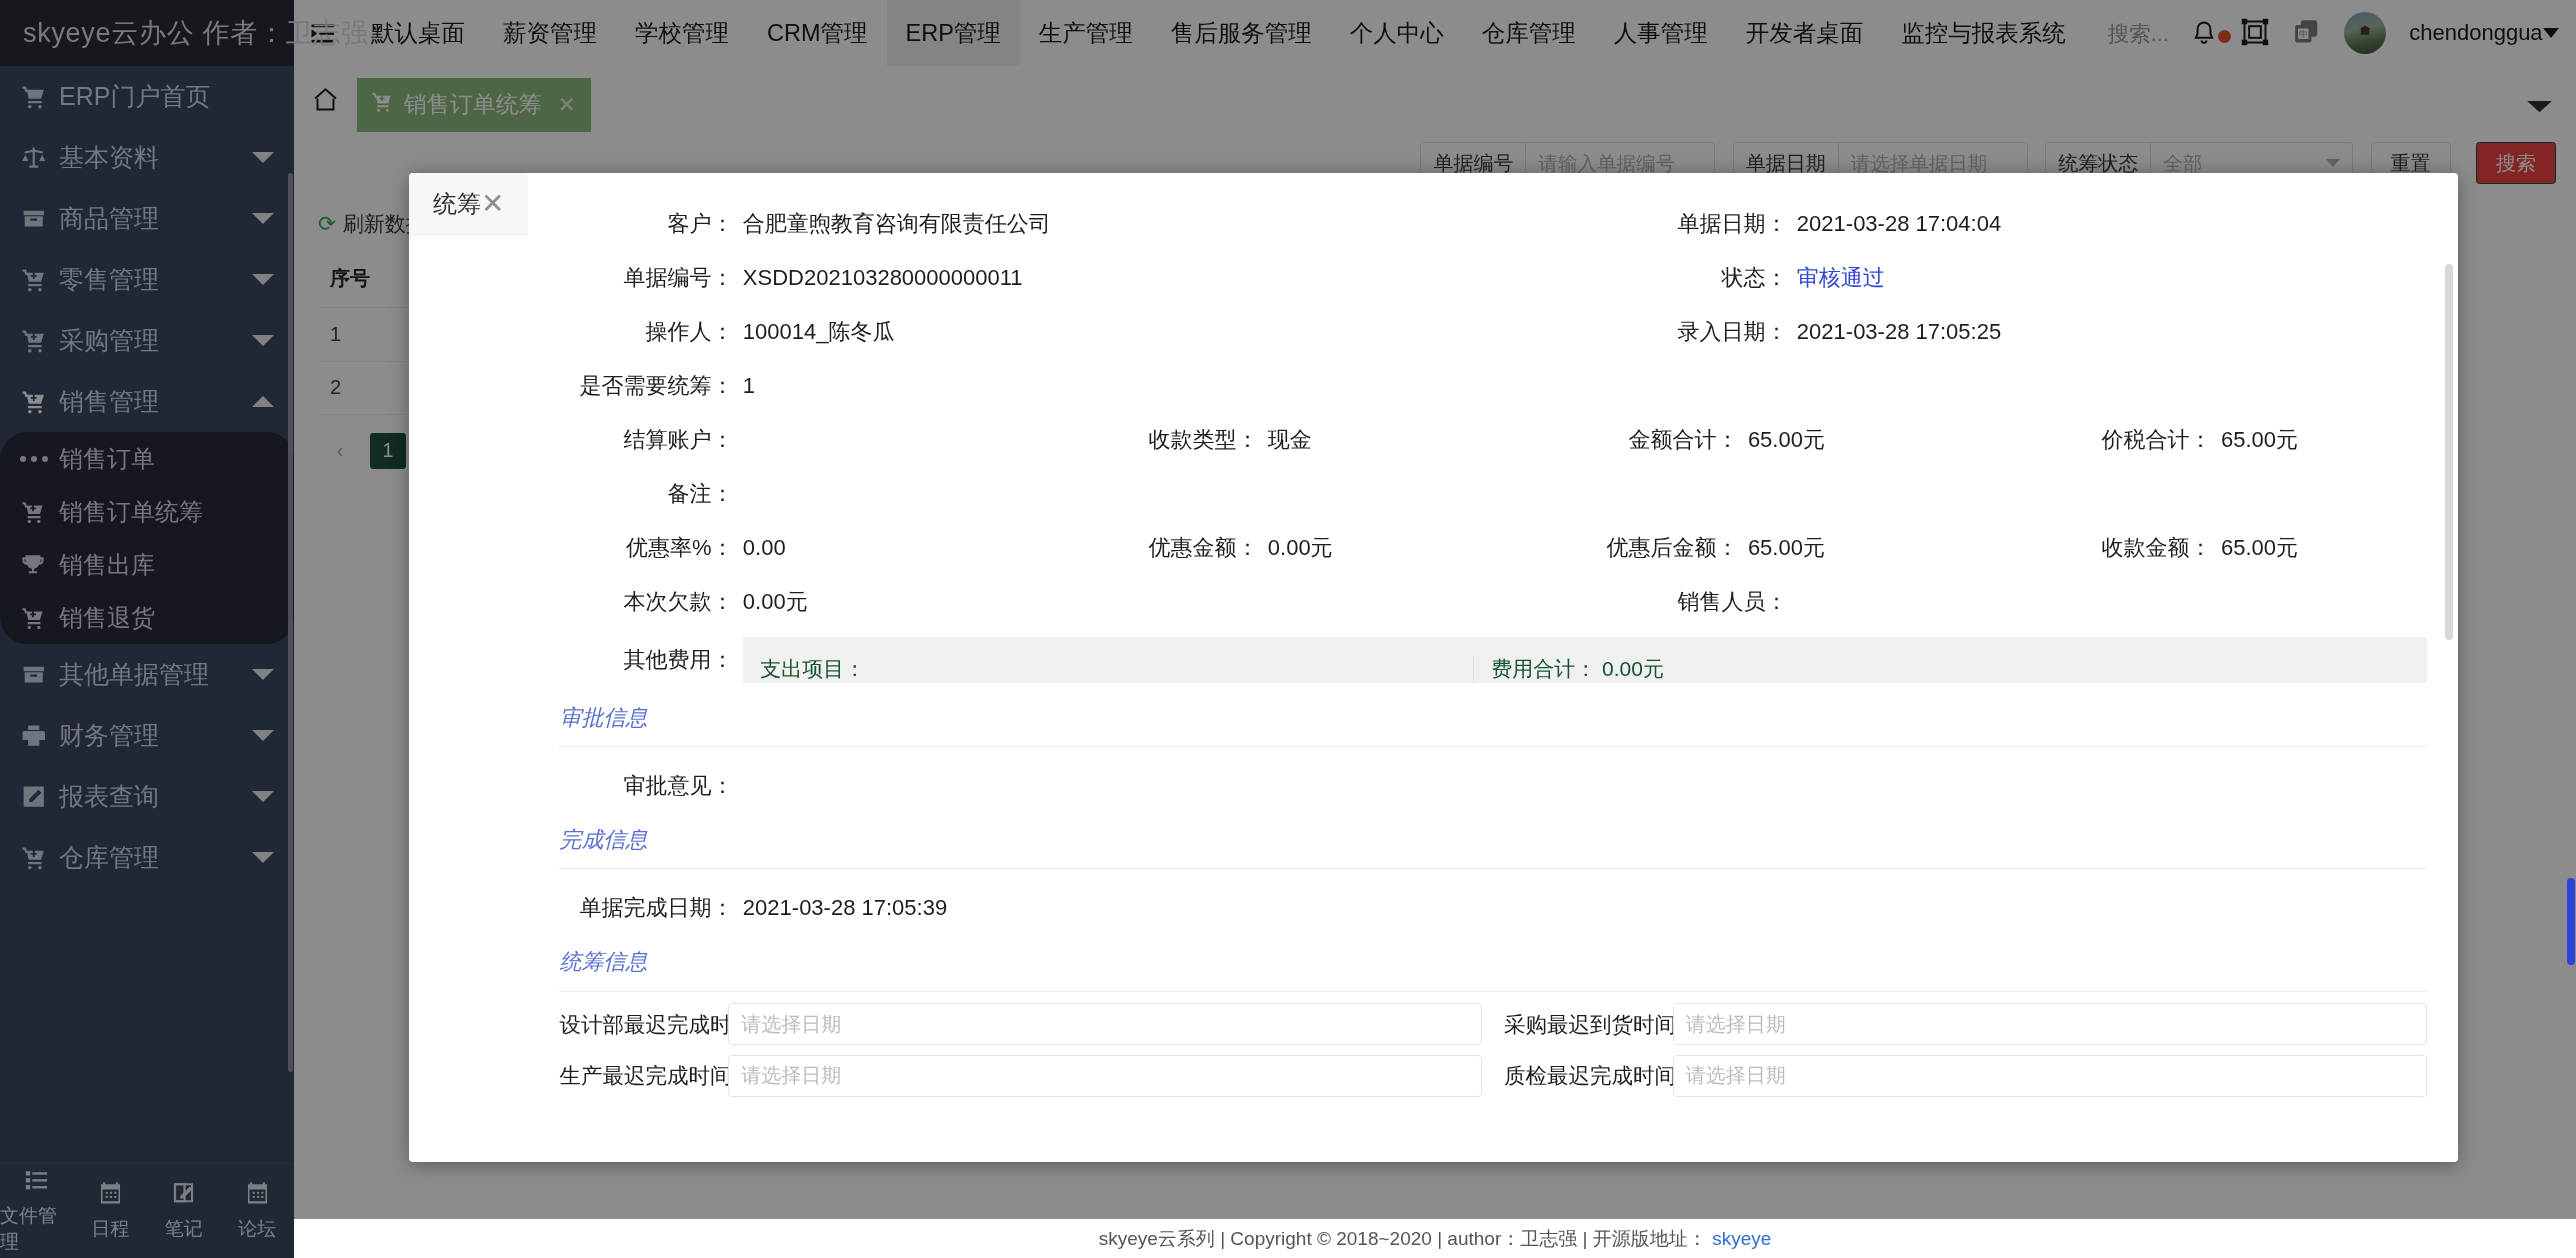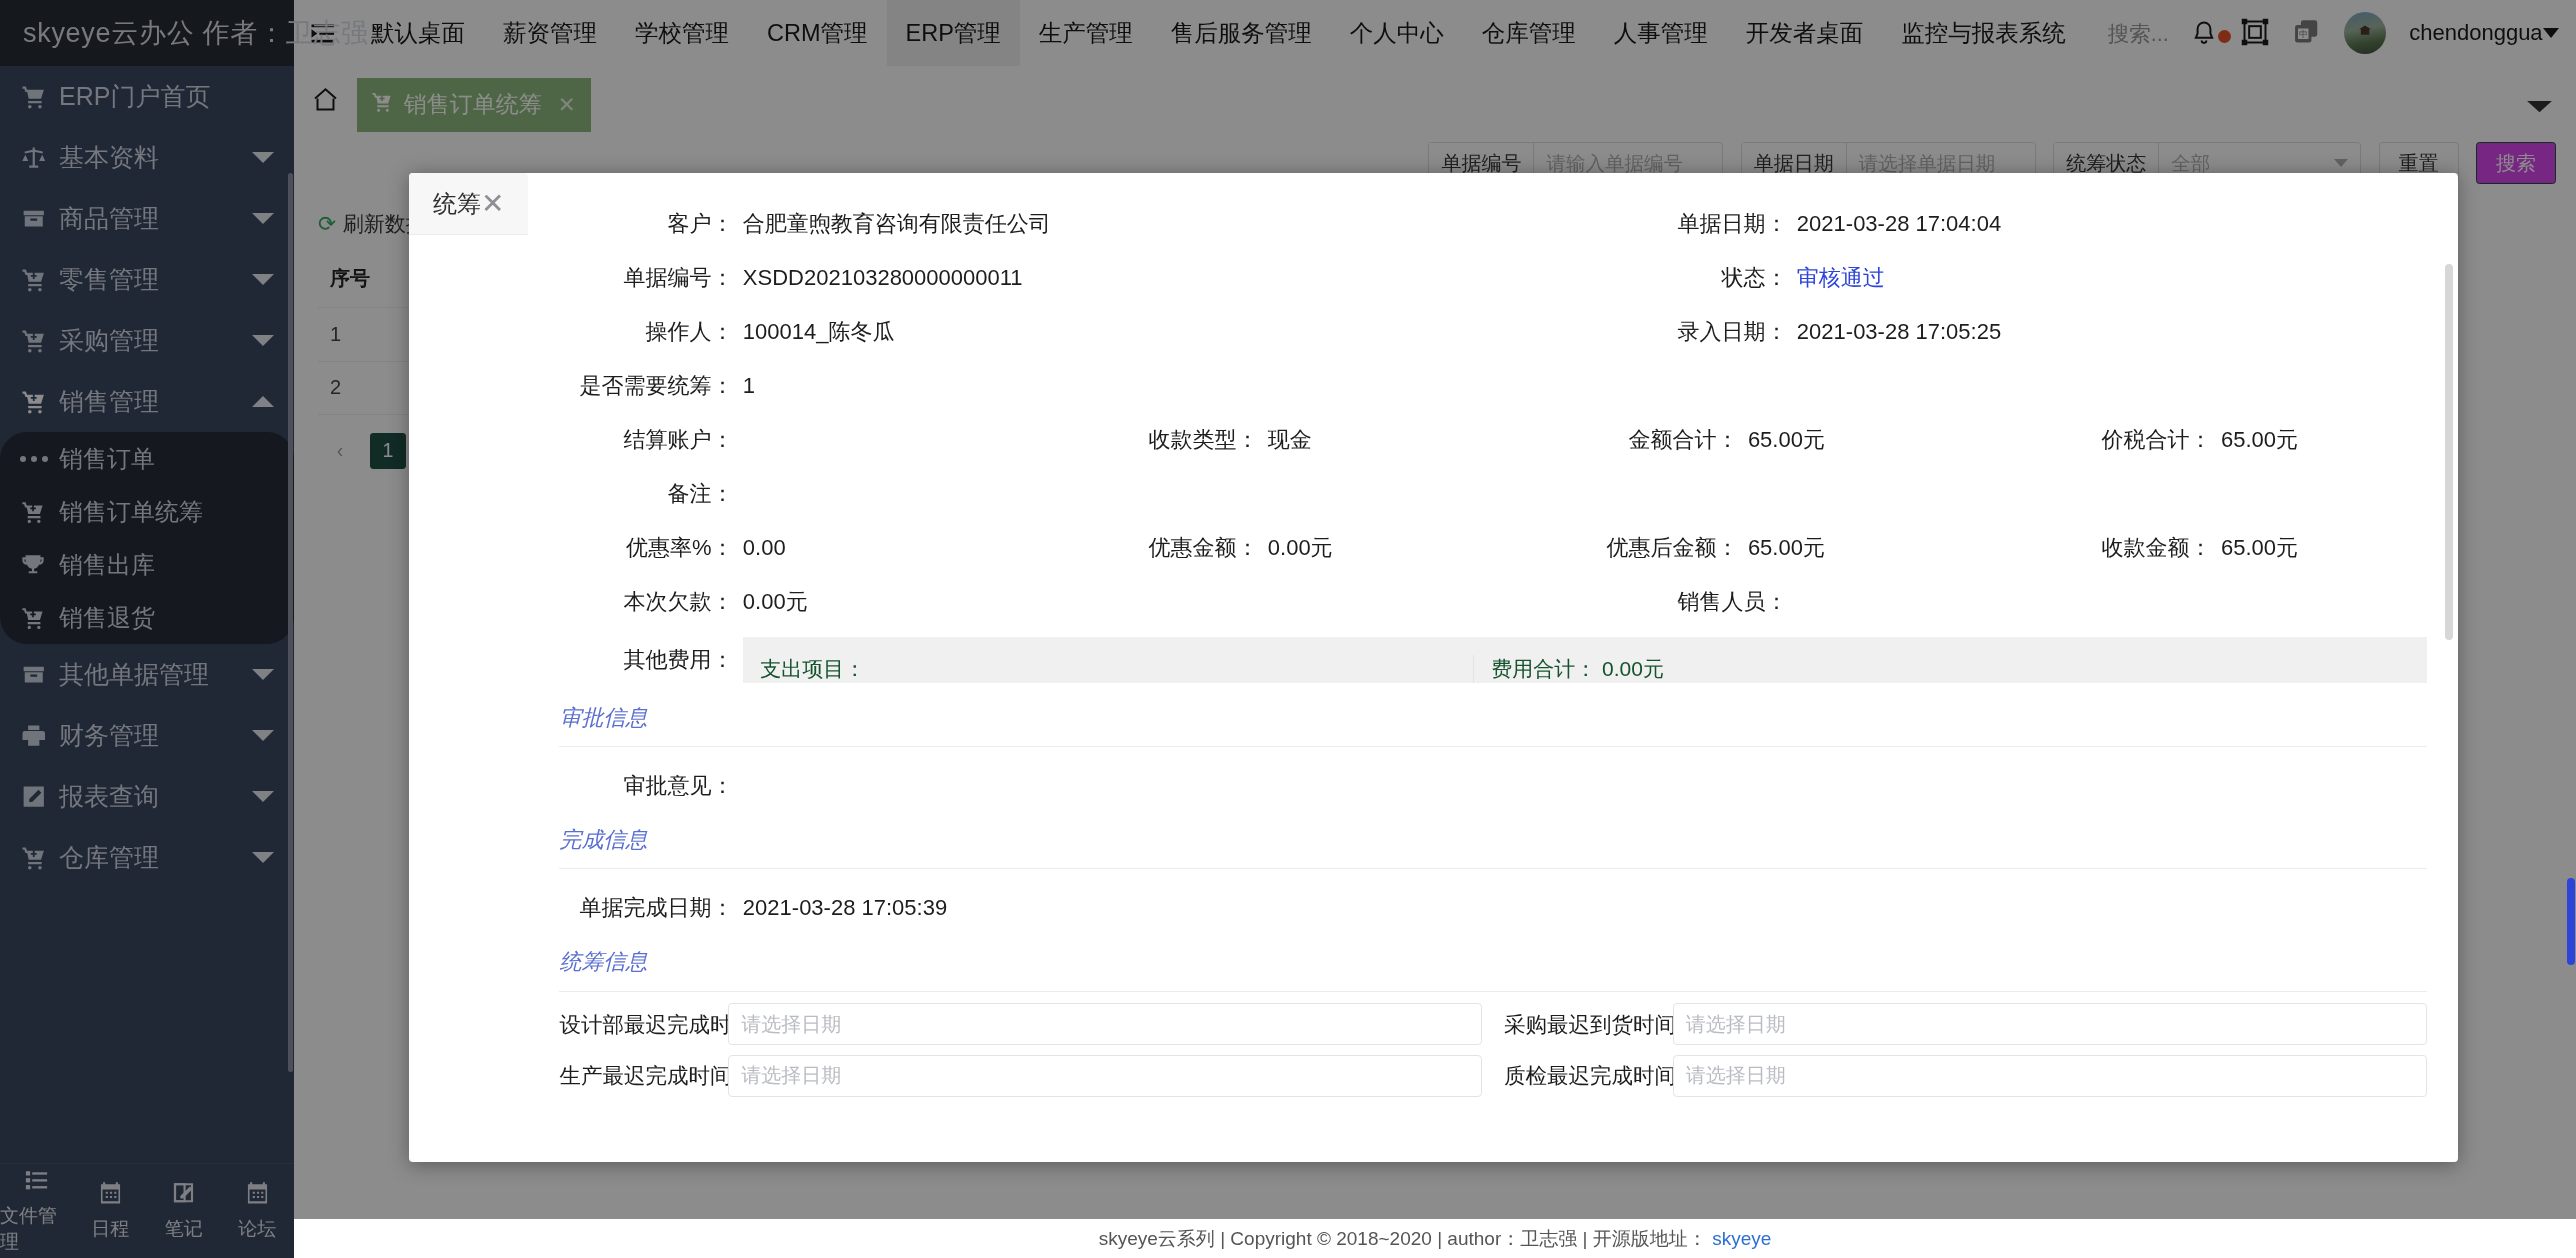--- a/index.html
+++ b/index.html
@@ -215,21 +215,21 @@
   }
   .field-input.sel { min-width: 201px; justify-content: space-between; gap:20px;}
   .sel-caret { width:0;height:0;border-left:7.4px solid transparent;border-right:7.4px solid transparent;border-top:8px solid #b3b3b3;}
   .btn {
     height: 42px; padding: 0 19px;
     display: flex; align-items: center; justify-content: center;
     font-size: 20px; border-radius: 3.4px;
     border: 0.7px solid #dcdfe6; background: #fff; color: #3a3a3a;
     white-space: nowrap;
   }
-  .btn.primary { background: #d946ef; color: #fff; border-color: #1f4f44; }
+  .btn.primary { background: #ef4444; color: #fff; border-color: #1f4f44; margin-left: 8px; }
   #toolbar {
     display: flex; align-items: center;
     padding: 17.4px 0 12px 24px;
     font-size: 21px; color: #3a3a3a;
     gap: 6.7px;
   }
   #toolbar .refresh { color: #3aa95f; font-size: 21.5px; }
   table#grid { border-collapse: collapse; width: 1476px; margin-left: 24px; font-size: 20px; }
   table#grid th {
     text-align: left; font-weight: bold; color: #262626;

